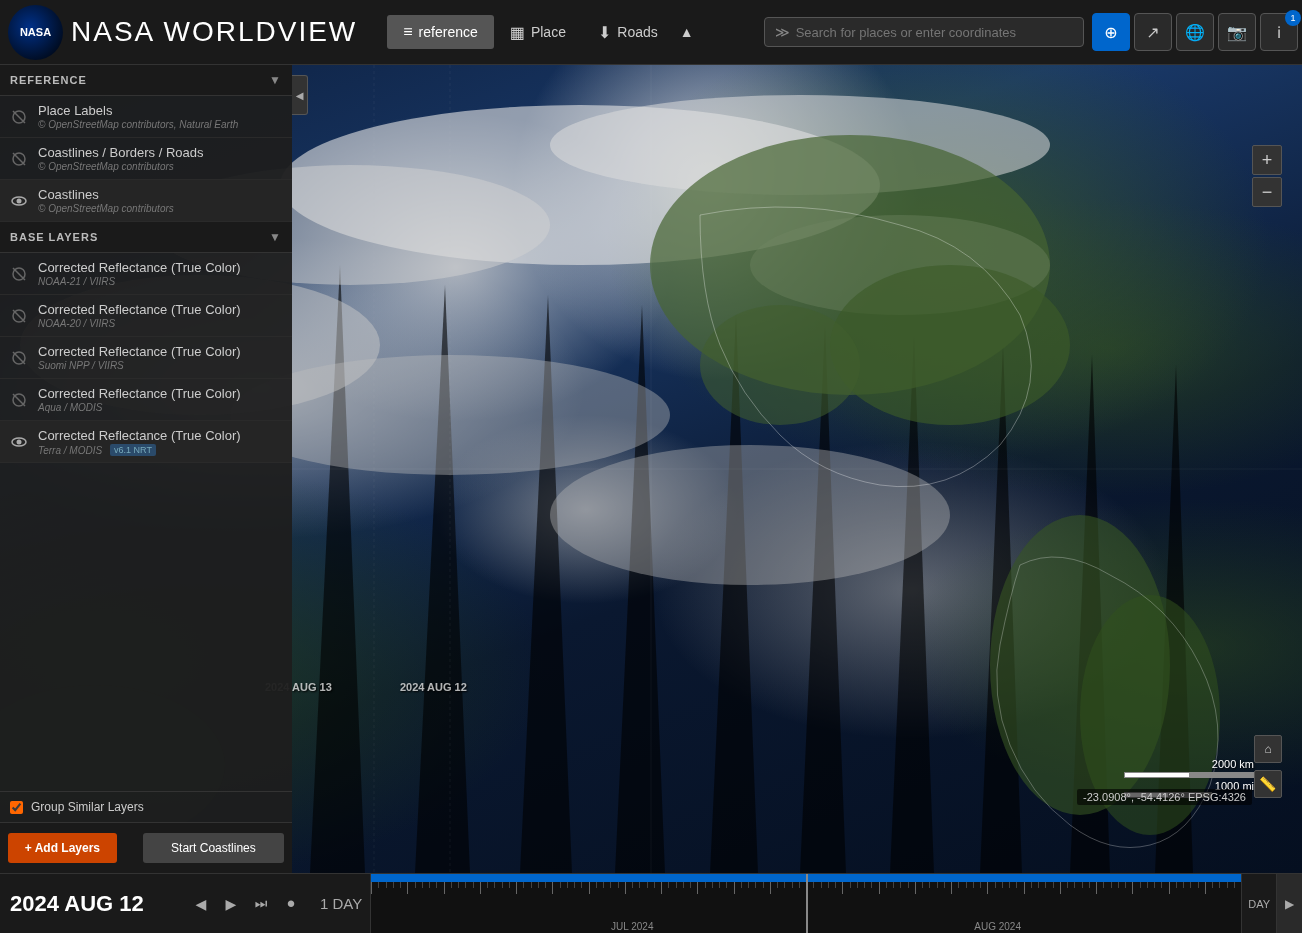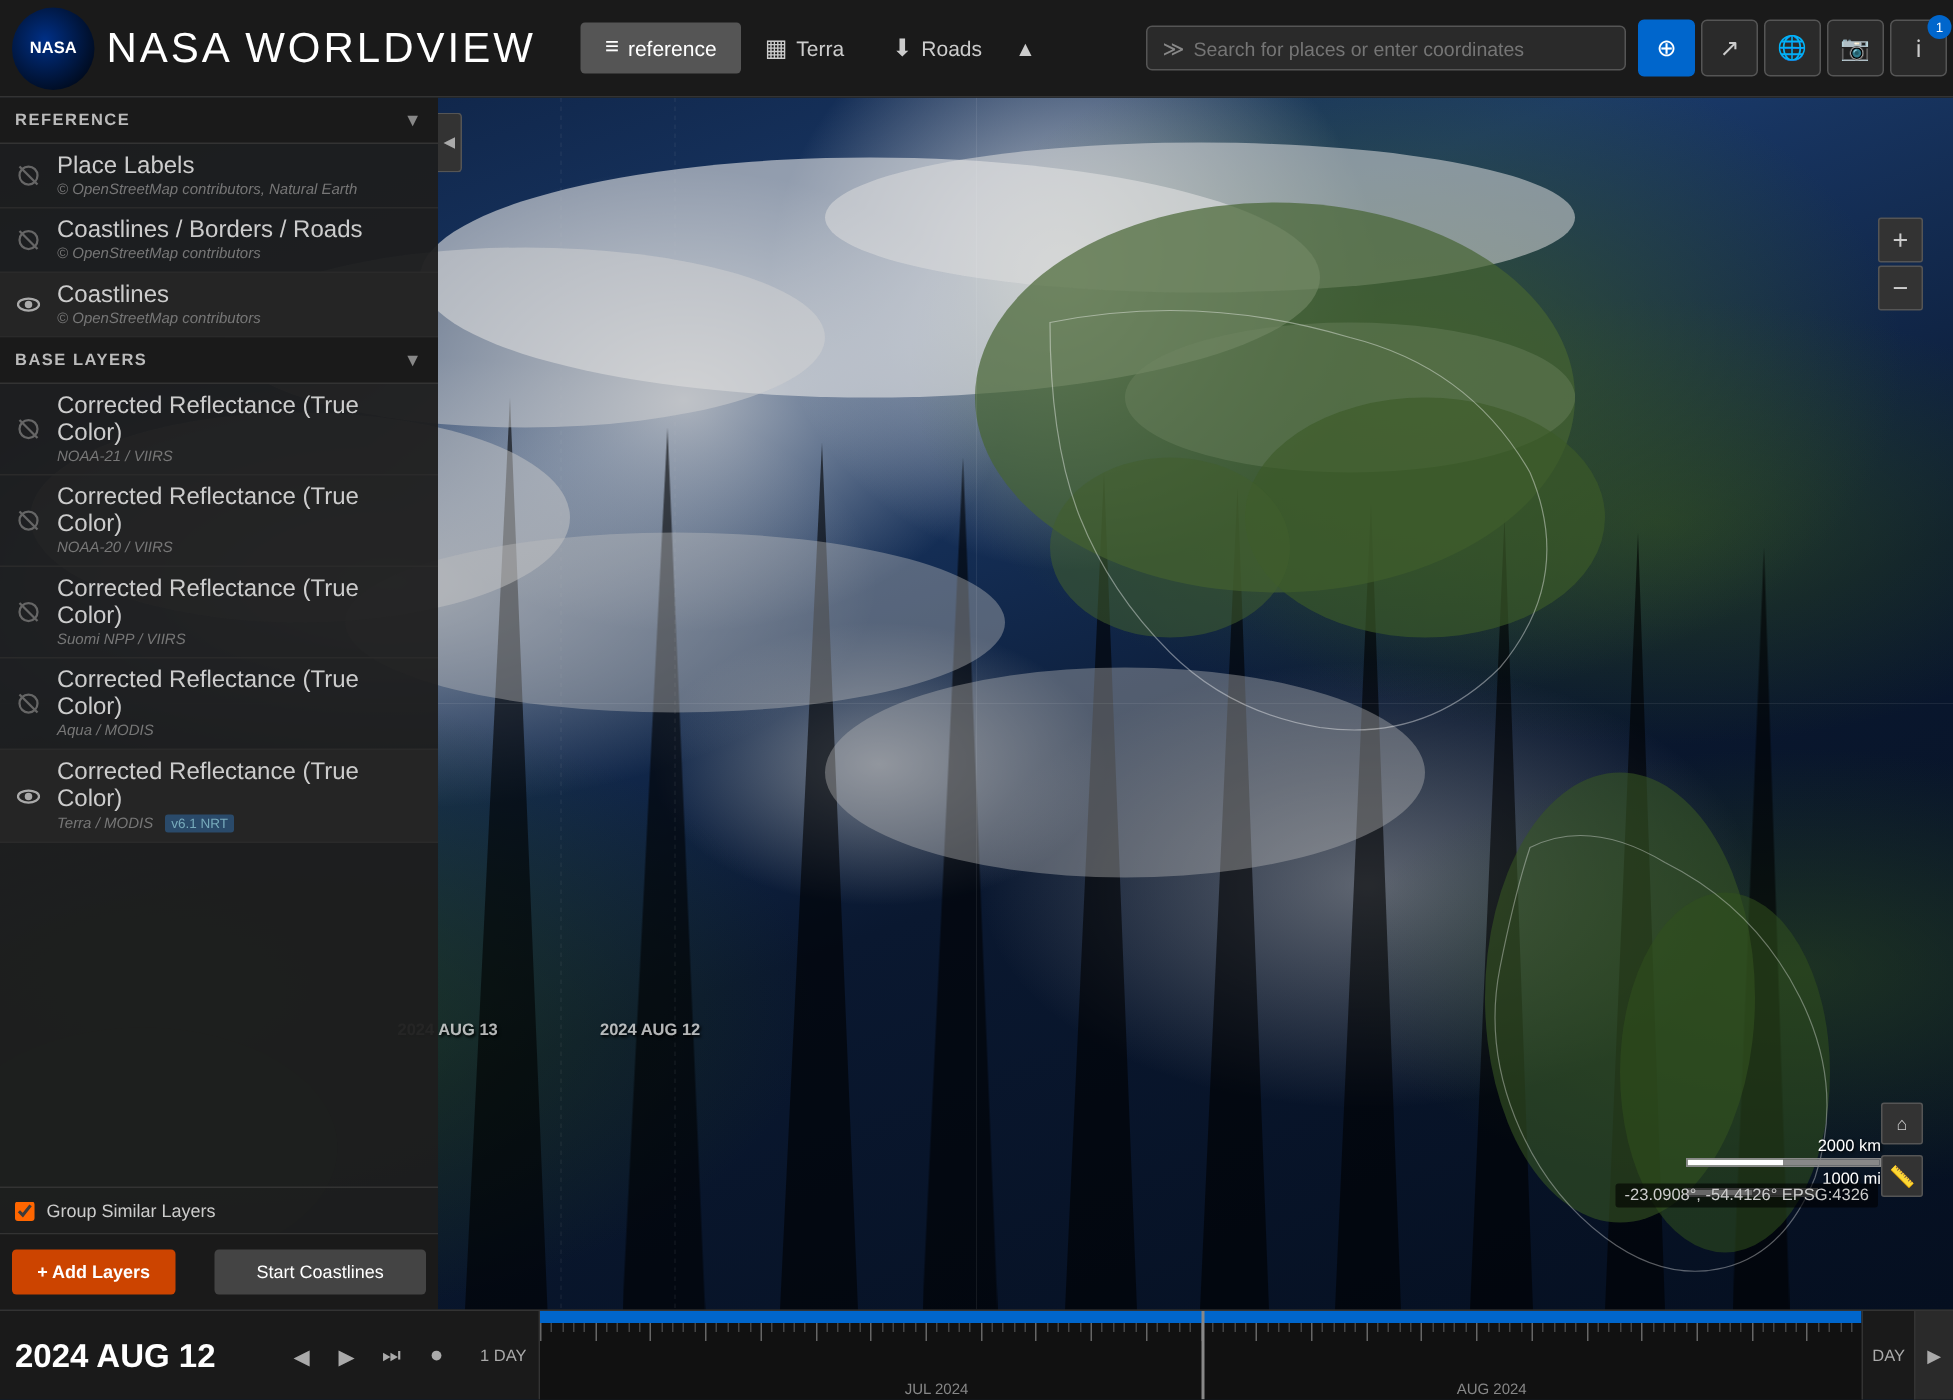--- a/index.html
+++ b/index.html
@@ -80,21 +80,21 @@
       border-bottom: 1px solid #2a2a2a; cursor: pointer; min-height: 42px;
     }
     .layer-item.active-layer { background: #252525; }
     .layer-vis-btn {
       width: 22px; height: 22px; flex-shrink: 0; display: flex;
       align-items: center; justify-content: center; color: #666; font-size: 14px;
       margin-right: 8px; cursor: pointer;
     }
     .layer-vis-btn.visible { color: #aaa; }
     .layer-info { flex: 1; }
-    .layer-name { color: #ccc; font-size: 16px; font-weight: 500; }
+    .layer-name { color: #ccc; font-size: 13px; font-weight: 500; }
     .layer-sub { color: #777; font-size: 10px; font-style: italic; margin-top: 1px; }
     .layer-badge {
       background: #555; color: #ccc; font-size: 9px; padding: 1px 4px;
       border-radius: 2px; margin-left: 4px; white-space: nowrap;
     }
     .layer-badge.nrt { background: #2a4a6a; color: #7ab; }
 
     
     #group-similar {
       display: flex; align-items: center; padding: 8px 10px;
@@ -172,21 +172,21 @@
     #timeline-controls {
       display: flex; align-items: center; gap: 4px; padding: 0 8px;
     }
     .tl-btn {
       width: 26px; height: 26px; background: transparent; border: none;
       color: #aaa; cursor: pointer; font-size: 14px; display: flex;
       align-items: center; justify-content: center;
     }
 
     #interval-display {
-      color: #aaa; font-size: 11px; padding: 13px 8px; white-space: nowrap;
+      color: #aaa; font-size: 15px; padding: 13px 8px; white-space: nowrap;
       display: flex; align-items: center;
     }
 
     #timeline-track {
       flex: 1; position: relative; overflow: hidden; background: #111;
       border-left: 1px solid #333; border-right: 1px solid #333;
     }
     #timeline-bar {
       position: absolute; top: 0; left: 0; right: 0; height: 8px;
       background: #0066cc;
@@ -252,21 +252,21 @@
     <span>NASA</span>
     <strong> <span>WORLDVIEW</span></strong>
   </div>
   <nav id="nav-tabs">
     <div class="nav-tab active">
       <span class="nav-tab-icon">≡</span>
       <span>reference</span>
     </div>
     <div class="nav-tab">
       <span class="nav-tab-icon">▦</span>
-      <span>Terra</span>
+      <span>Place</span>
     </div>
     <div class="nav-tab">
       <span class="nav-tab-icon">⬇</span>
       <span>Roads</span>
     </div>
     <div class="nav-tab" style="padding:8px 6px;">
       <span>▲</span>
     </div>
   </nav>
   <div id="header-spacer"></div>

